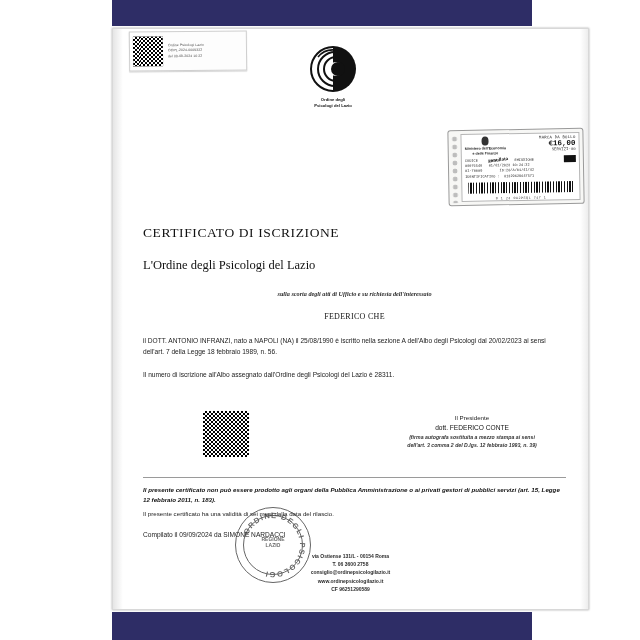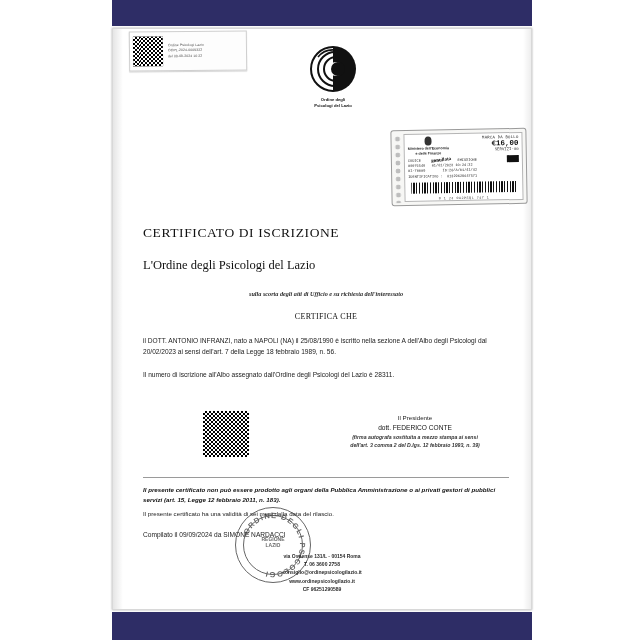--- a/index.html
+++ b/index.html
@@ -27,21 +27,21 @@
     background: #2e2d66;
   }
   .band-top { top: 0; height: 26px; }
   .band-bottom { bottom: 0; height: 28px; }
 
   
   .page {
     position: absolute;
     left: 112px;
     top: 28px;
-    width: 420px;
+    width: 477px;
     height: 582px;
     background: #ffffff;
     box-shadow: 0 0 2px rgba(0,0,0,0.35);
     border: 1px solid #d8d8d8;
     box-sizing: border-box;
     overflow: hidden;
   }
   
   .scan-edge {
     position: absolute;
@@ -415,21 +415,21 @@
 IDENTIFICATIVO :  01329629647571</div>
         <div class="bollo-barcode"></div>
         <div class="bollo-bcnum">0 1 23 0A2PSQL 747 1</div>
       </div>
     </div>
 
     <div class="body-area">
       <h1 class="cert-title">CERTIFICATO DI ISCRIZIONE</h1>
       <h2 class="cert-subject">L'Ordine degli Psicologi del Lazio</h2>
       <div class="cert-basis">sulla scorta degli atti di Ufficio e su richiesta dell'interessato</div>
-      <div class="cert-attest">CERTIFICA CHE</div>
+      <div class="cert-attest">FEDERICO CHE</div>
       <p class="para">il DOTT. ANTONIO INFRANZI, nato a NAPOLI (NA) il 25/08/1990 è iscritto nella sezione A dell'Albo degli Psicologi dal 20/02/2023 ai sensi dell'art. 7 della Legge 18 febbraio 1989, n. 56.</p>
       <p class="para second">Il numero di iscrizione all'Albo assegnato dall'Ordine degli Psicologi del Lazio è 28311.</p>
     </div>
 
     <div class="qr qr-doc"></div>
 
     <div class="sign-block">
       <div class="sign-role">Il Presidente</div>
       <div class="sign-name">dott. FEDERICO CONTE</div>
       <div class="sign-note">

